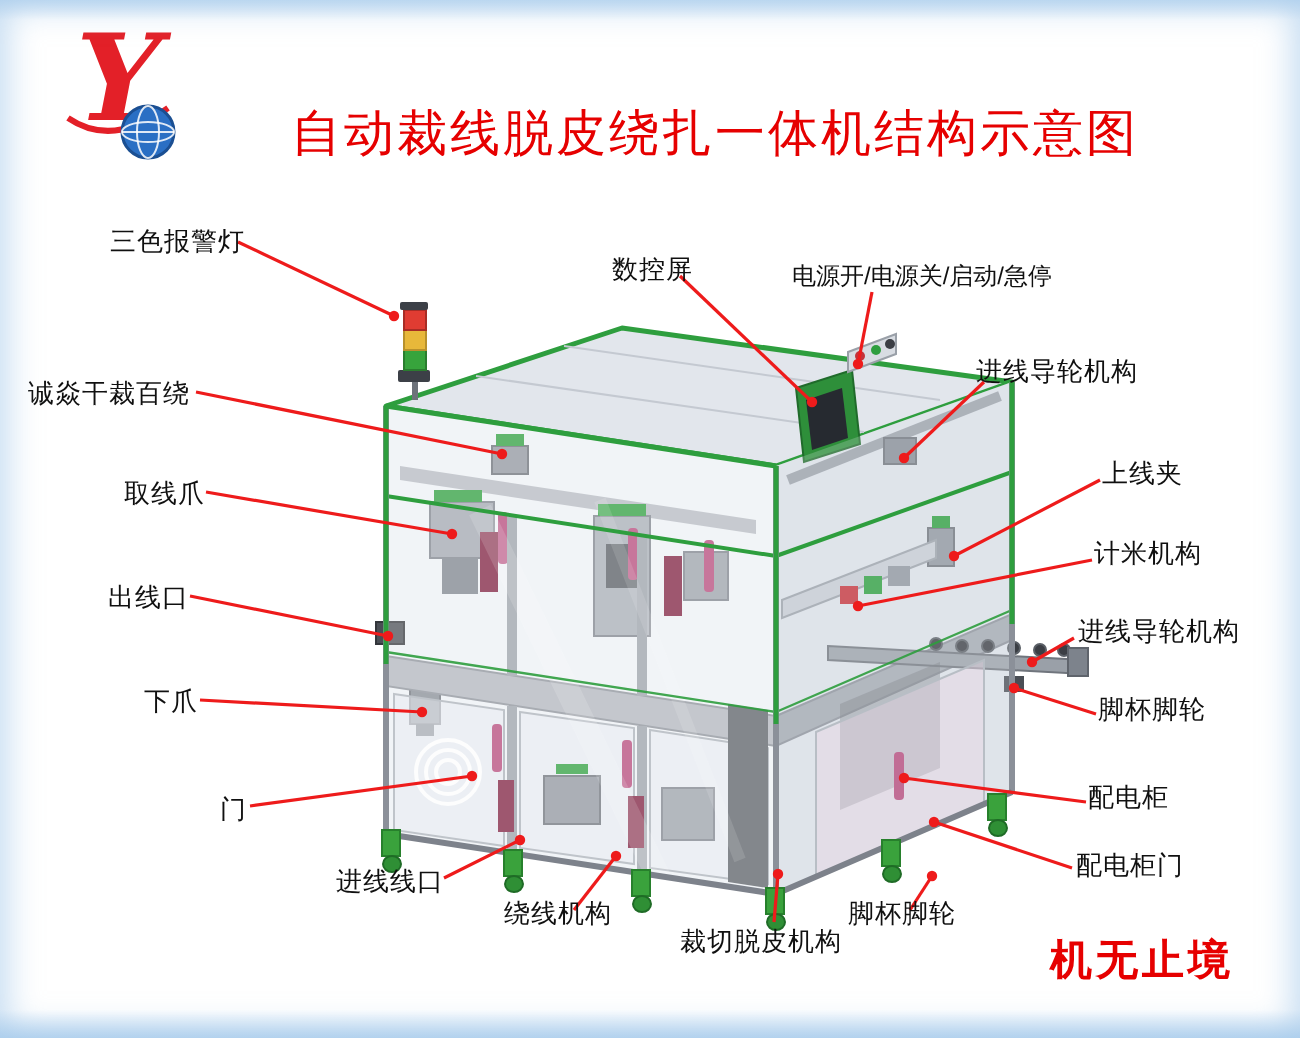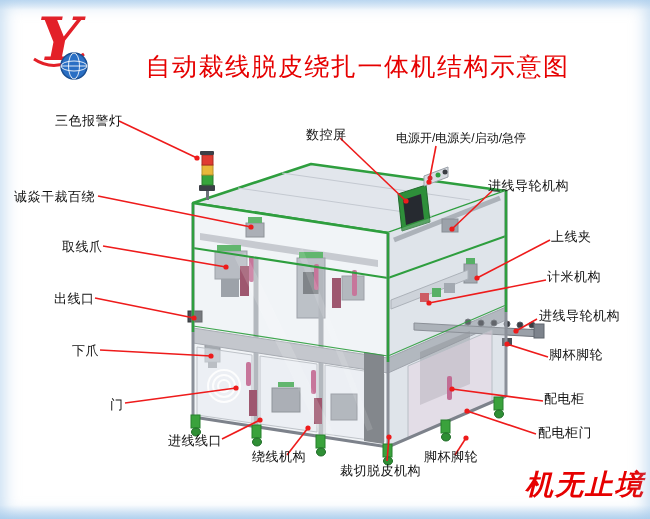--- a/index.html
+++ b/index.html
@@ -31,23 +31,22 @@
     margin-top:-4px;font-size:14.5px;font-weight:bold;letter-spacing:1px;
     color:var(--slogan-green);white-space:nowrap;
   }
   .title{
     position:absolute;left:105px;right:40px;top:50px;z-index:20;
     text-align:center;font-size:25px;font-weight:normal;letter-spacing:1.5px;
     color:var(--title-red);white-space:nowrap;
   }
   .motto{
     position:absolute;left:525px;top:466px;z-index:20;
-    font-size:28px;font-weight:bold;letter-spacing:2px;color:var(--title-red);
+    font-size:21px;font-weight:bold;letter-spacing:2px;color:var(--title-red);
     white-space:nowrap;
-    font-style:italic;
   }
   .scene{position:absolute;left:0;top:0;width:650px;height:519px;z-index:5;}
   .label{
     position:absolute;z-index:30;font-size:13px;font-weight:normal;color:#101010;
     letter-spacing:.5px;white-space:nowrap;
   }
   .label.small{font-size:12px;letter-spacing:0;}
 </style>
 </head>
 <body>

